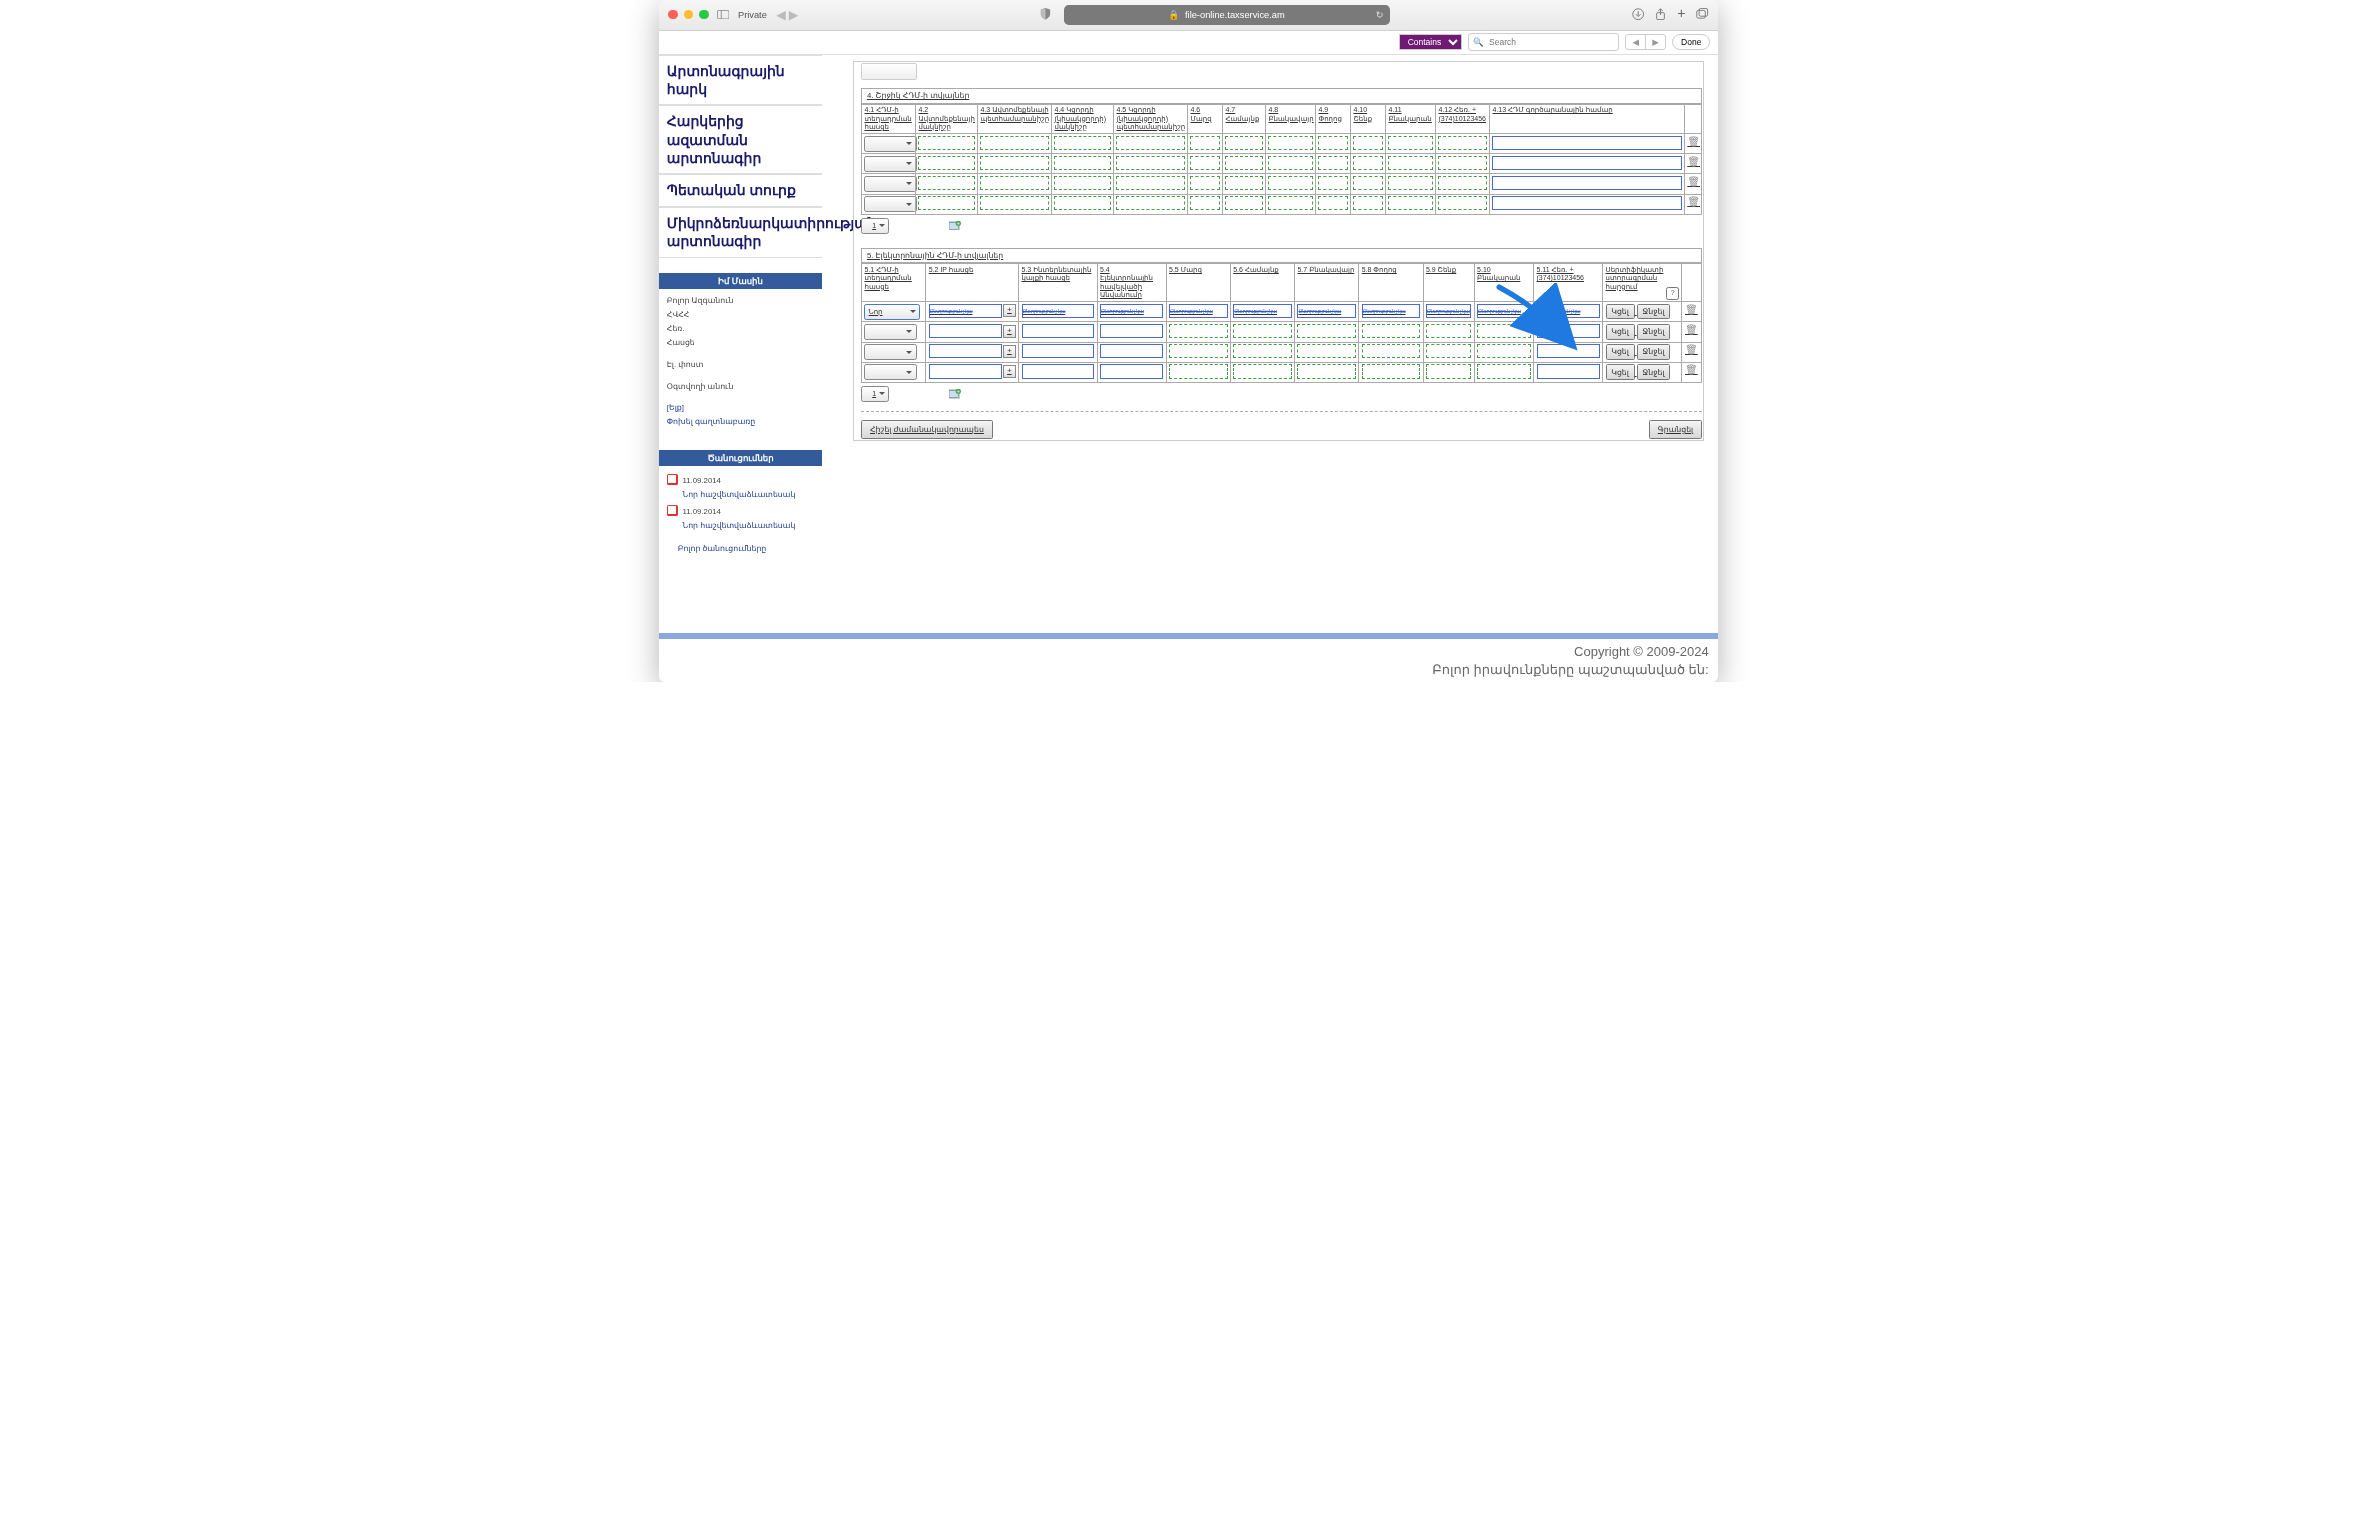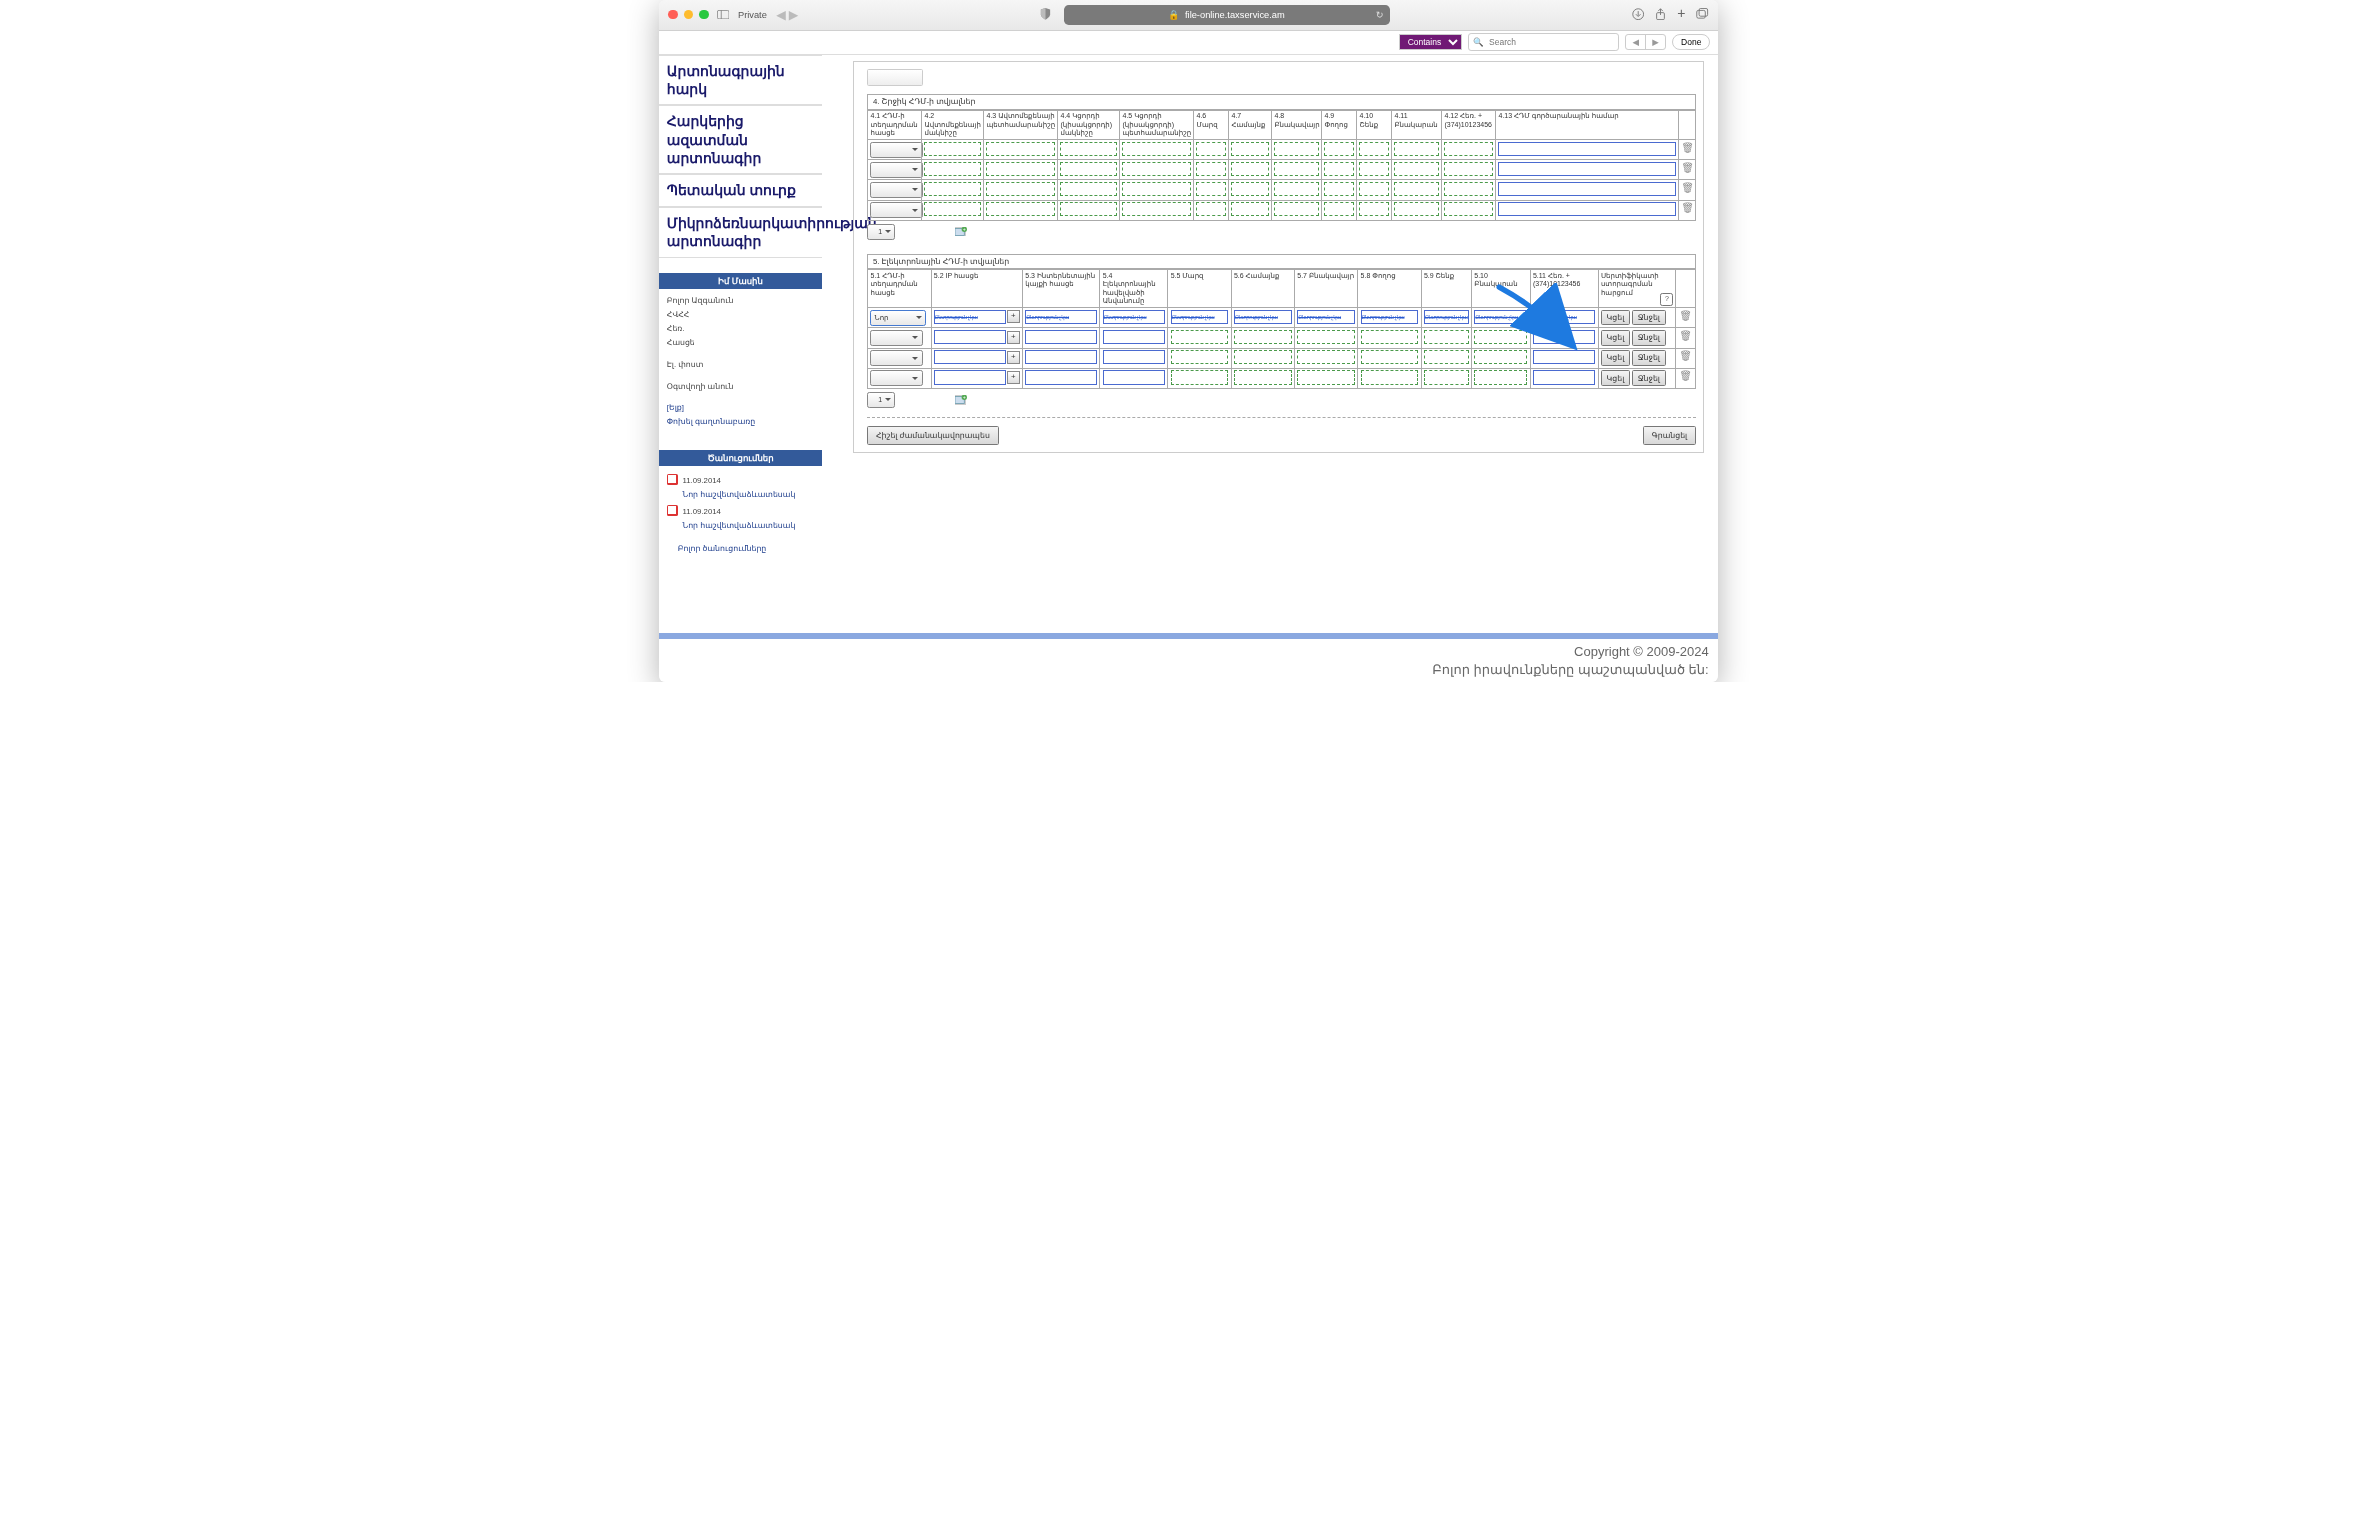--- a/index.html
+++ b/index.html
@@ -40,21 +40,21 @@
 .sb-body a{color:#1a3a8a;text-decoration:none;}
 .sb-body .link-row{color:#1a3a8a;}
 .notice-item{display:flex;gap:4.7px;align-items:flex-start;margin:3.1px 0;}
 .pdf-ico{width:11px;height:11px;background:#d33;border-radius:1.6px;display:inline-block;position:relative;}
 .pdf-ico:after{content:"";position:absolute;inset:1.6px;background:#fff;}
 .notice-text{font-size:7.8px;}
 .notice-text .date{color:#444;}
 .notice-text .title{color:#1a3a8a;}
 
 .main{flex:1;padding:6.2px 14px 6.2px 31px;overflow:auto;}
-.form-wrap{border:0.8px solid #ccc;padding:7px;}
+.form-wrap{border:0.8px solid #ccc;padding:1px;text-decoration:underline;}
 .indented{margin-left:6.2px;}
 
 .section-head{background:#fff;border:0.8px solid #aaa;padding:2.3px 4.7px;font-size:7.8px;}
 table.grid{border-collapse:collapse;width:100%;table-layout:fixed;font-size:7px;}
 table.grid th, table.grid td{border:0.8px solid #aaa;padding:1.6px 2.3px;vertical-align:top;}
 table.grid th{font-weight:normal;text-align:left;line-height:1.2;background:#fff;}
 .cell-in{height:12.4px;border:0.8px dashed #4a9a4a;background:#fff;}
 .select-box{width:47px;height:14px;border:0.8px solid #888;border-radius:2.3px;background:linear-gradient(#fff,#e8e8e8);display:flex;align-items:center;justify-content:flex-end;padding-right:3.1px;font-size:7px;}
 .select-box:after{content:"";border-left:3.1px solid transparent;border-right:3.1px solid transparent;border-top:3.1px solid #555;display:inline-block;margin-left:3.1px;}
 .del-ico{color:#888;font-size:10px;text-align:center;}

